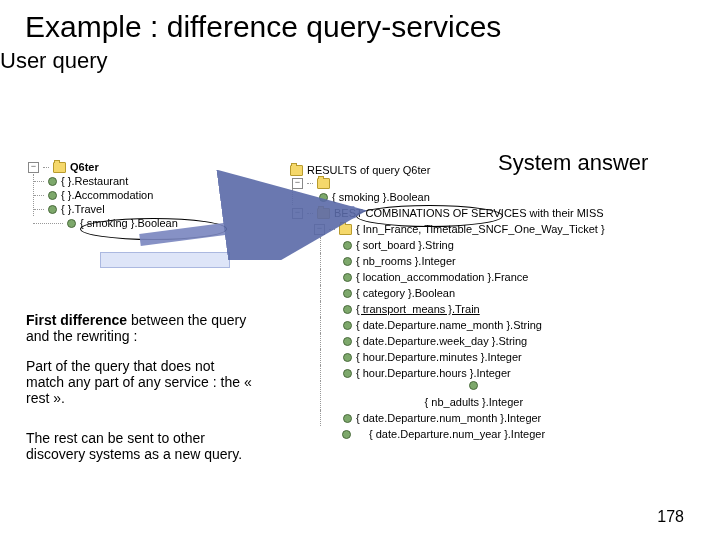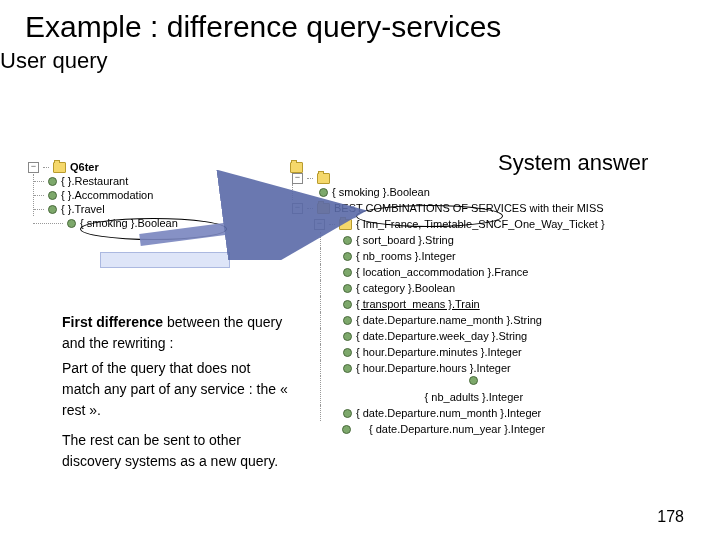--- a/index.html
+++ b/index.html
@@ -85,22 +85,21 @@
     border-left: 1px dotted #999;
   }
   .hline {
     border-bottom: 1px dotted #999;
   }
   .text-block {
     position: absolute;
     left: 26px;
     width: 230px;
     font-size: 14px;
-    line-height: 21px;
-    margin-left: 36px;
+    line-height: 16px;
   }
   .tb1 { top: 312px; }
   .tb2 { top: 358px; }
   .tb3 { top: 430px; }
   .bold { font-weight: bold; }
   .page-num {
     position: absolute;
     right: 36px;
     bottom: 14px;
     font-size: 16px;
@@ -172,20 +171,21 @@
       <span style="width:30px;" class="hline"></span>
       <span class="dot"></span>
       <span>{ smoking }.Boolean</span>
     </div>
   </div>
 </div>
 
 <div class="right-tree">
   <div class="tree-row">
     <span class="folder"></span>
+    <span>RESULTS of query Q6ter</span>
   </div>
   <div style="padding-left:2px">
 
     <div class="tree-row">
       <span class="minus">−</span>
       <span style="width:6px" class="hline"></span>
       <span class="folder"></span>
     </div>
     <div style="padding-left:6px" class="vline">
       <div class="tree-row" style="padding-left:20px">

